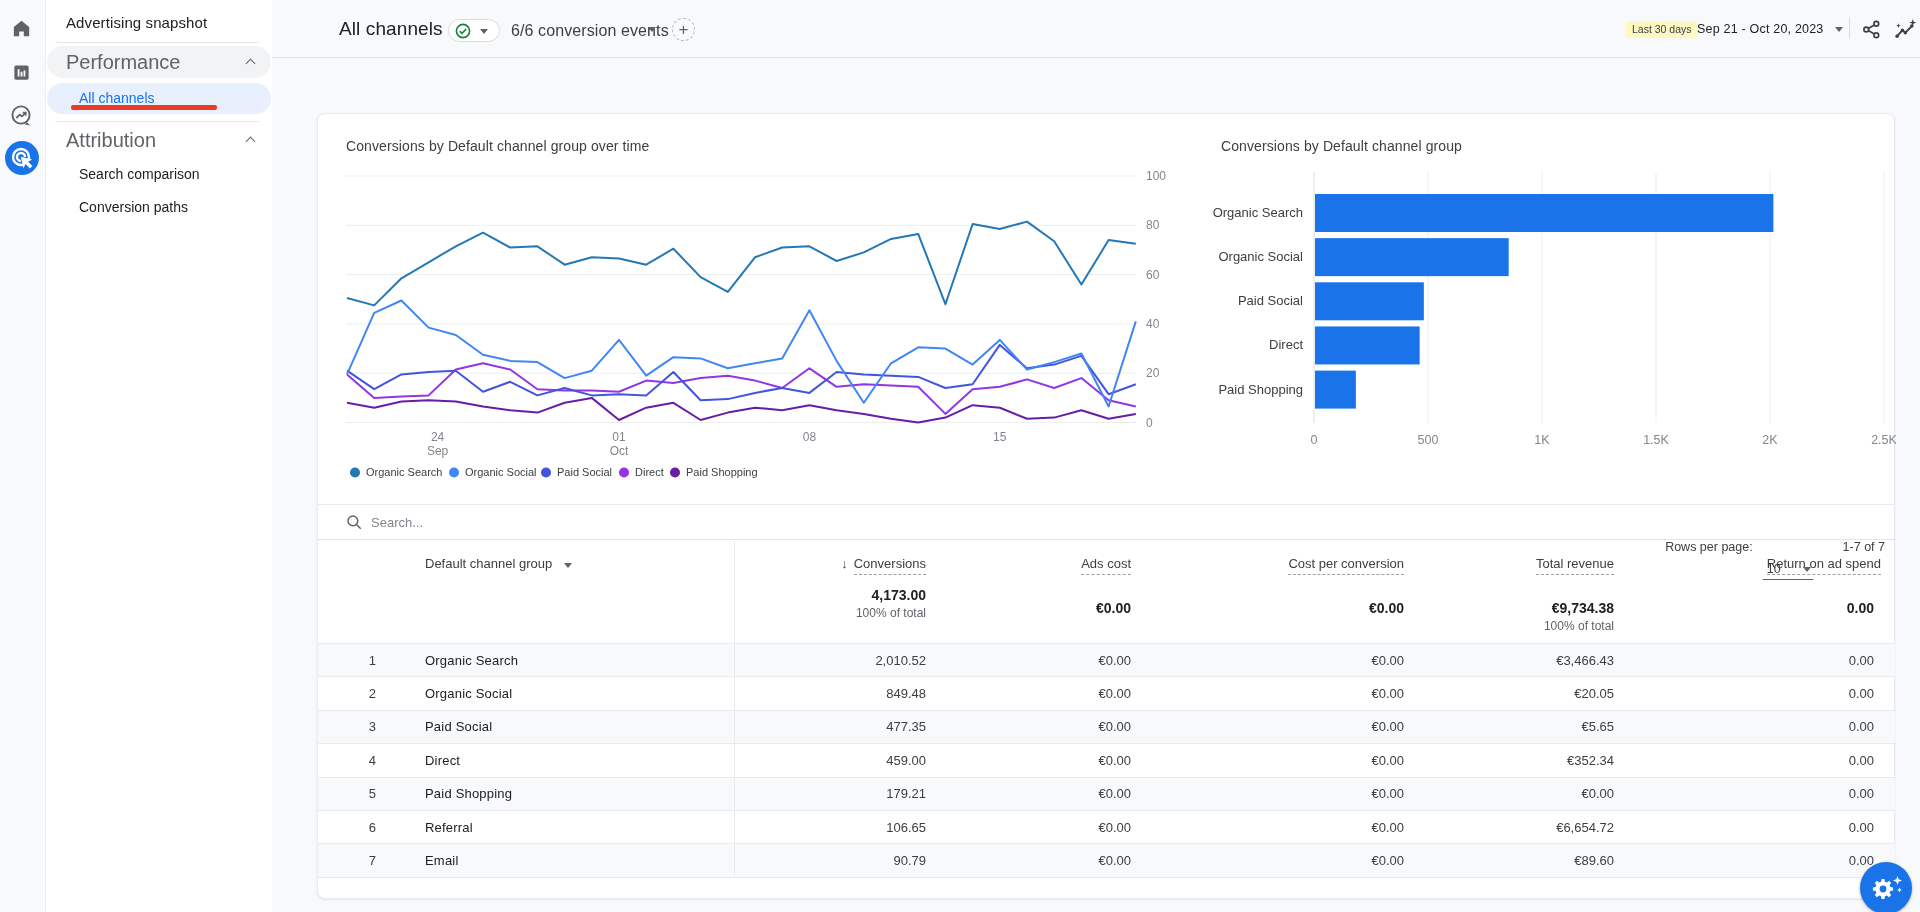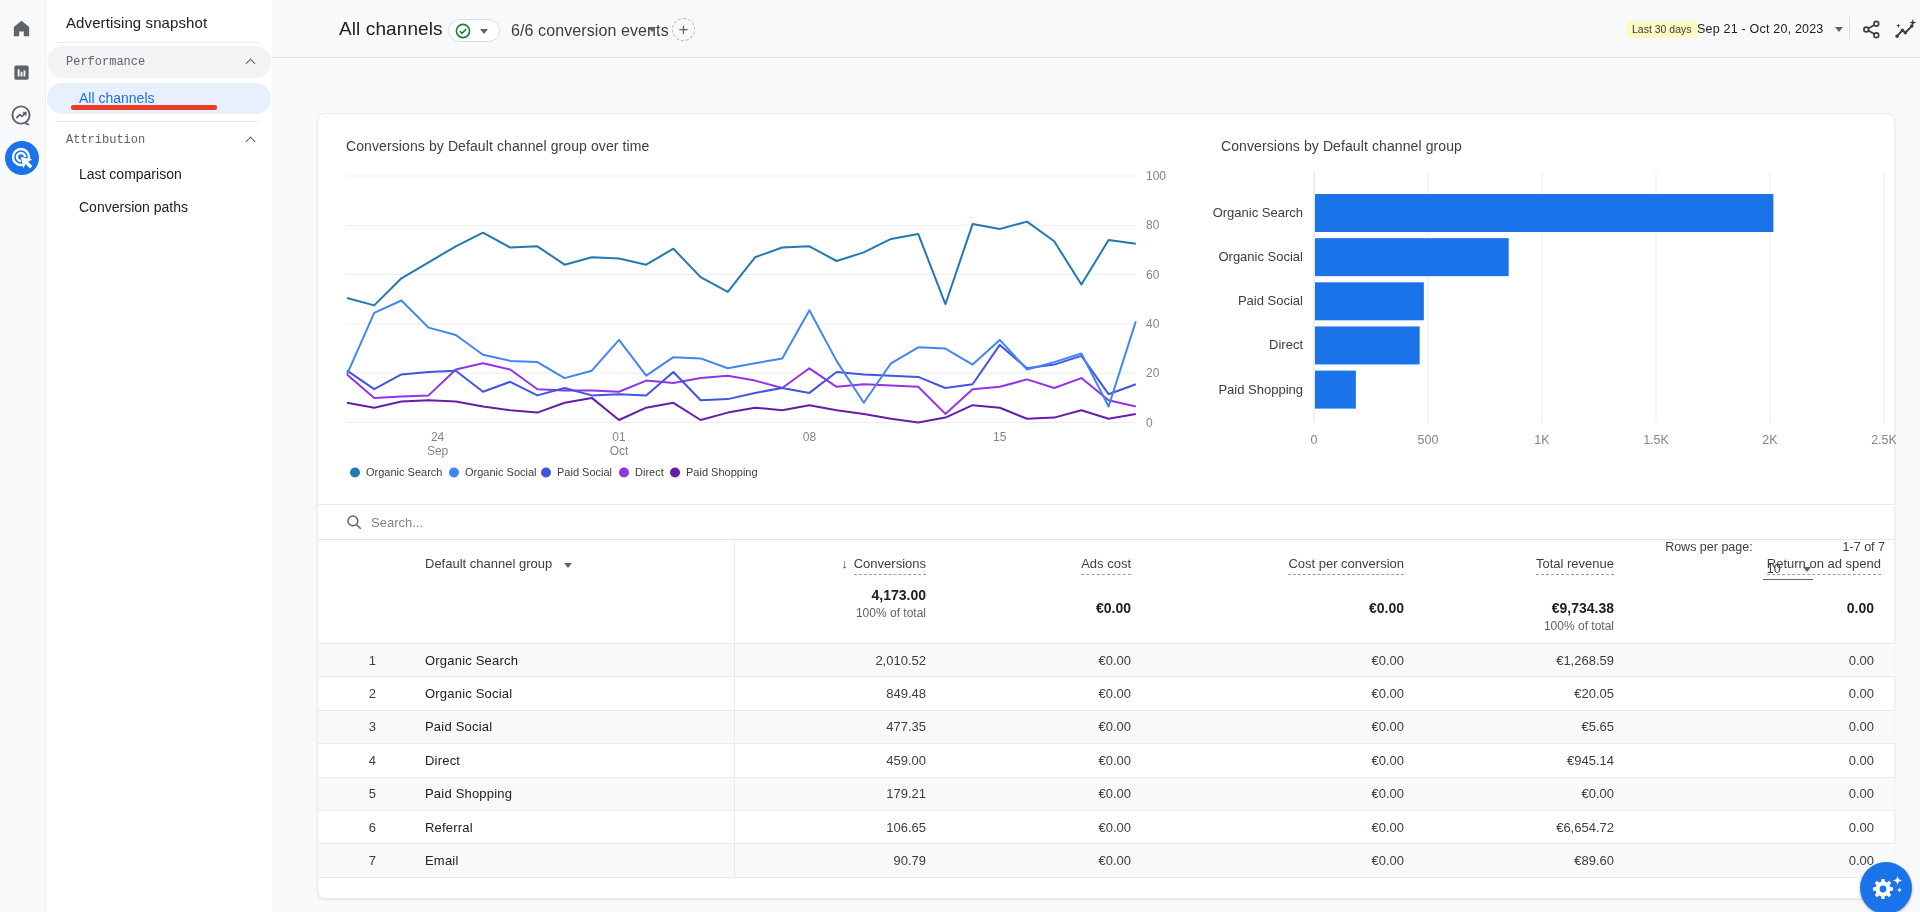--- a/index.html
+++ b/index.html
@@ -6,21 +6,21 @@
 html,body { width:1920px; height:912px; overflow:hidden; font-family:"Liberation Sans", sans-serif; background:#fff; }
 .abs { position:absolute; }
 #page { position:relative; width:1920px; height:912px; }
 
 #rail { position:absolute; left:0; top:0; width:46px; height:912px; background:#f8f9fa; border-right:1px solid #eceeef; }
 
 #nav { position:absolute; left:47px; top:0; width:225px; height:912px; background:#fff; }
 .navtitle { position:absolute; left:19px; top:14px; font-size:15px; color:#202124; letter-spacing:.1px; }
 .navdiv { position:absolute; left:8px; width:204px; height:1px; background:#e8eaed; }
 .sect { position:absolute; left:0; width:224px; height:32px; border-radius:16px; display:flex; align-items:center; }
-.sect .lbl { margin-left:19px; font-size:12px; color:#5f6368;font-family:Liberation Mono, monospace; }
+.sect .lbl { margin-left:19px; font-size:20px; color:#5f6368; }
 .chev { position:absolute; right:17px; width:7px; height:7px; border-left:1.8px solid #5f6368; border-top:1.8px solid #5f6368; transform:rotate(45deg); margin-top:2px; }
 .item { position:absolute; left:32px; font-size:14px; color:#202124; }
 #allch { position:absolute; left:0; top:83px; width:224px; height:31px; background:#e8f0fe; border-radius:16px; }
 #allch span { position:absolute; left:32px; top:7px; font-size:14px; color:#1a73e8; }
 #redline { position:absolute; left:24px; top:22px; width:146px; height:5px; background:#e93b25; border-radius:2px; }
 
 #appbar { position:absolute; left:272px; top:0; width:1648px; height:58px; background:#f8f9fa; border-bottom:1px solid #dfe1e5; }
 #h1 { position:absolute; left:67px; top:18px; font-size:19px; color:#202124; letter-spacing:.1px; }
 #checkpill { position:absolute; left:176px; top:19px; width:52px; height:23px; border:1px solid #dadce0; border-radius:12px; background:#fff; }
 #convev { position:absolute; left:239px; top:22px; font-size:16px; color:#3c4043; letter-spacing:.1px;}
@@ -96,21 +96,21 @@
       </div>
     <div id="allch">
         <span>All channels</span>
         <div id="redline"></div>
       </div>
     <div class="navdiv" style="top:121px"></div>
     <div class="sect" style="top:124px">
         <span class="lbl">Attribution</span>
         <span class="chev"></span>
       </div>
-    <div class="item" style="top:166px">Last comparison</div>
+    <div class="item" style="top:166px">Search comparison</div>
     <div class="item" style="top:199px">Conversion paths</div>
   </div>
 
   <div id="appbar">
     <div id="h1">All channels</div>
     <div id="checkpill">
       <svg class="abs" style="left:6px;top:3px" width="16" height="16" viewBox="0 0 16 16">
           <circle cx="8" cy="8" r="6.6" fill="none" stroke="#188038" stroke-width="1.6"></circle>
           <path d="M4.8 8.2 7 10.3 11.2 6" fill="none" stroke="#188038" stroke-width="1.6"></path>
         </svg>
@@ -256,21 +256,21 @@
                 </td>
             </tr>
           </thead>
           <tbody>
             <tr>
                 <td class="rowno">1</td>
                 <td class="chname">Organic Search</td>
                 <td class="num vline">2,010.52</td>
                 <td class="num">€0.00</td>
                 <td class="num">€0.00</td>
-                <td class="num">€1,268.59</td>
+                <td class="num">€3,466.43</td>
                 <td class="num7">0.00</td>
               </tr>
             <tr>
                 <td class="rowno">2</td>
                 <td class="chname">Organic Social</td>
                 <td class="num vline">849.48</td>
                 <td class="num">€0.00</td>
                 <td class="num">€0.00</td>
                 <td class="num">€20.05</td>
                 <td class="num7">0.00</td>
@@ -283,21 +283,21 @@
                 <td class="num">€0.00</td>
                 <td class="num">€5.65</td>
                 <td class="num7">0.00</td>
               </tr>
             <tr>
                 <td class="rowno">4</td>
                 <td class="chname">Direct</td>
                 <td class="num vline">459.00</td>
                 <td class="num">€0.00</td>
                 <td class="num">€0.00</td>
-                <td class="num">€945.14</td>
+                <td class="num">€352.34</td>
                 <td class="num7">0.00</td>
               </tr>
             <tr>
                 <td class="rowno">5</td>
                 <td class="chname">Paid Shopping</td>
                 <td class="num vline">179.21</td>
                 <td class="num">€0.00</td>
                 <td class="num">€0.00</td>
                 <td class="num">€0.00</td>
                 <td class="num7">0.00</td>

